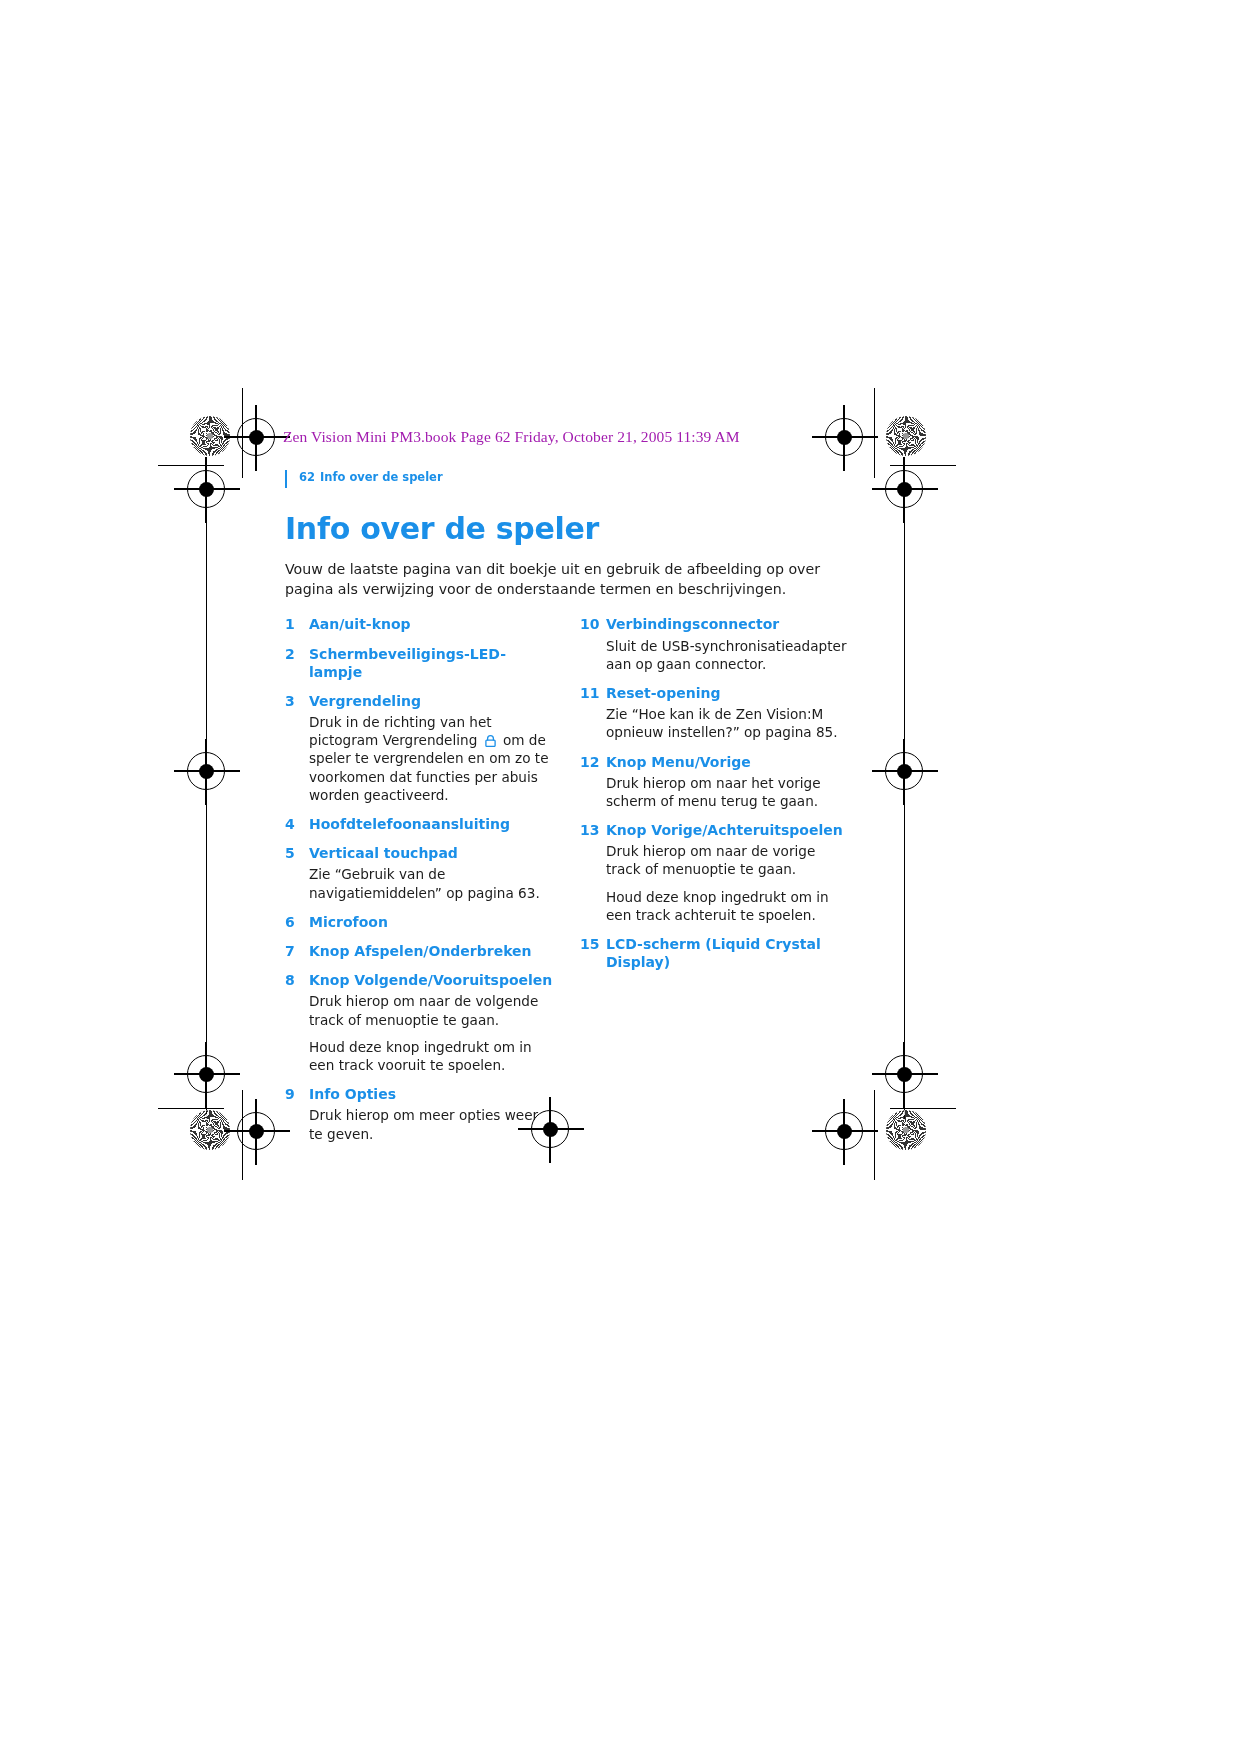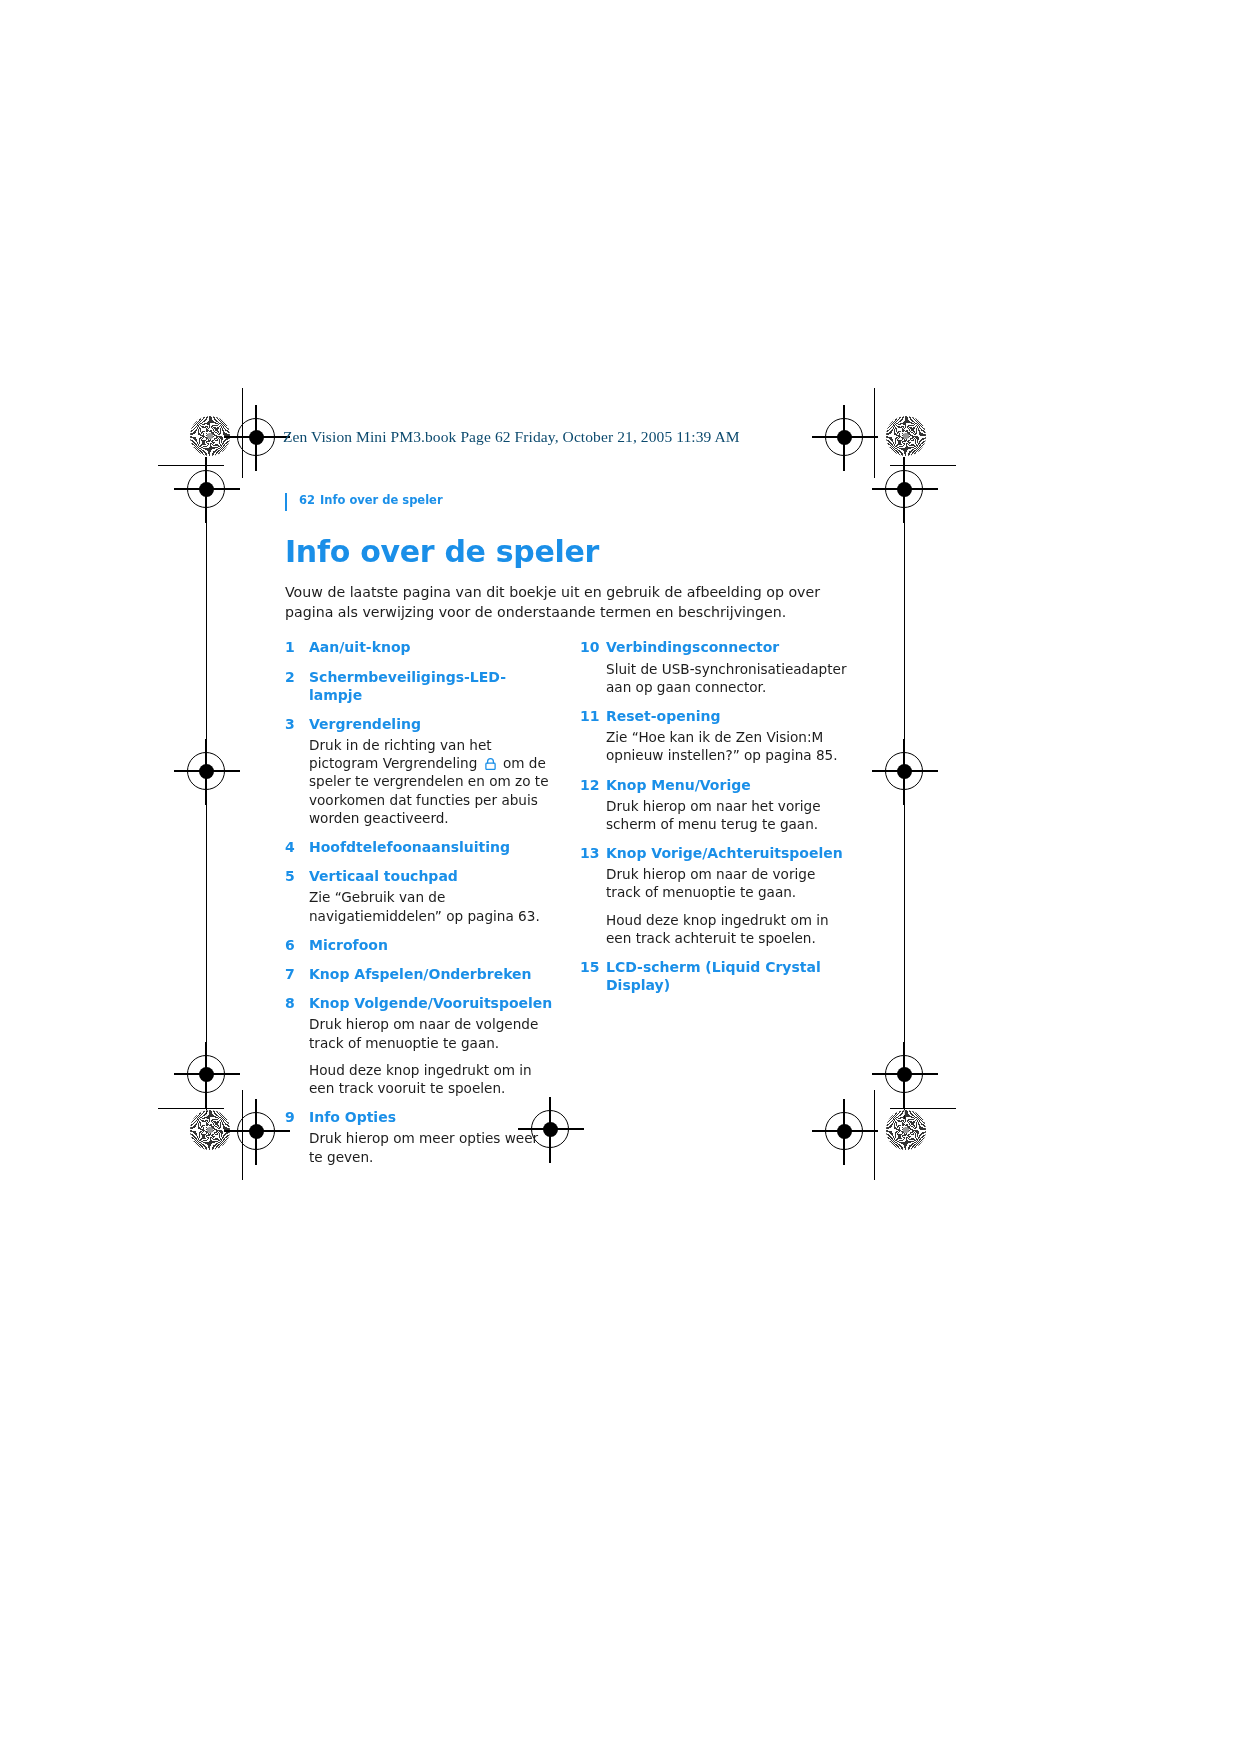--- a/index.html
+++ b/index.html
@@ -59,32 +59,31 @@
   .v-rule { width: 1.3px; }
   .h-rule { height: 1.3px; }
 
   
   .slug {
     position: absolute;
     left: 283px;
     top: 428px;
     font-family: "Liberation Serif", "DejaVu Serif", serif;
     font-size: 15.5px;
-    color: #0c4a6e;
+    color: #a21caf;
     white-space: nowrap;
     letter-spacing: .1px;
   }
 
   
   .page {
     position: absolute;
     left: 285px;
     top: 470px;
     width: 600px;
-    margin-top: 23px;
   }
 
   .running-head {
     border-left: 2.5px solid #1a8fe8;
     padding-left: 12px;
     color: #1a8fe8;
     font-family: "DejaVu Sans", sans-serif;
     font-size: 11.5px;
     font-weight: 700;
     line-height: 1.35;

